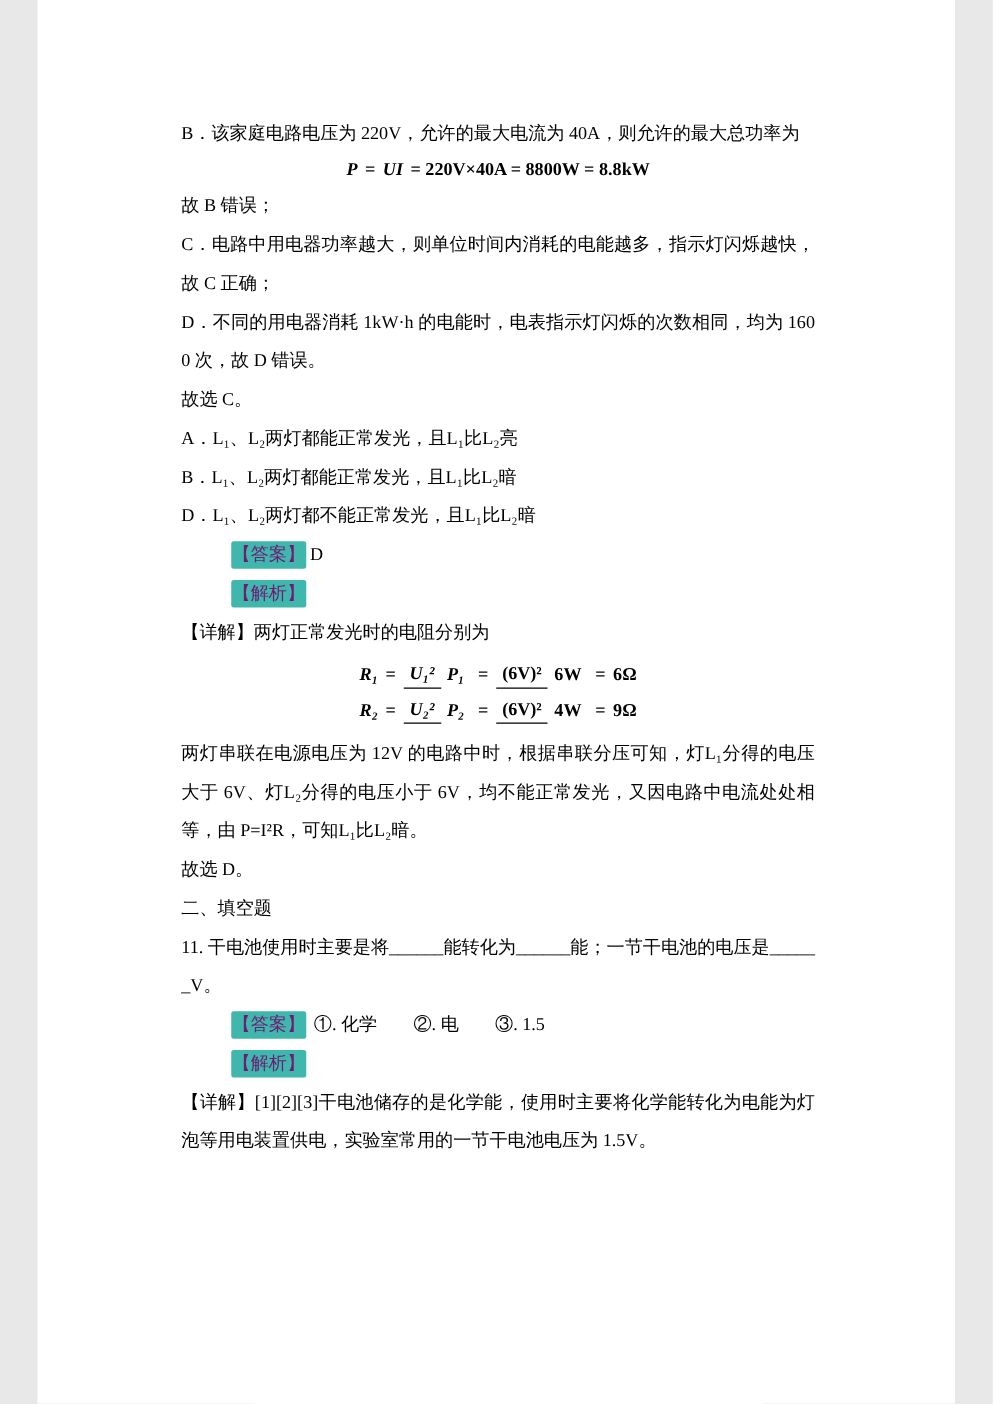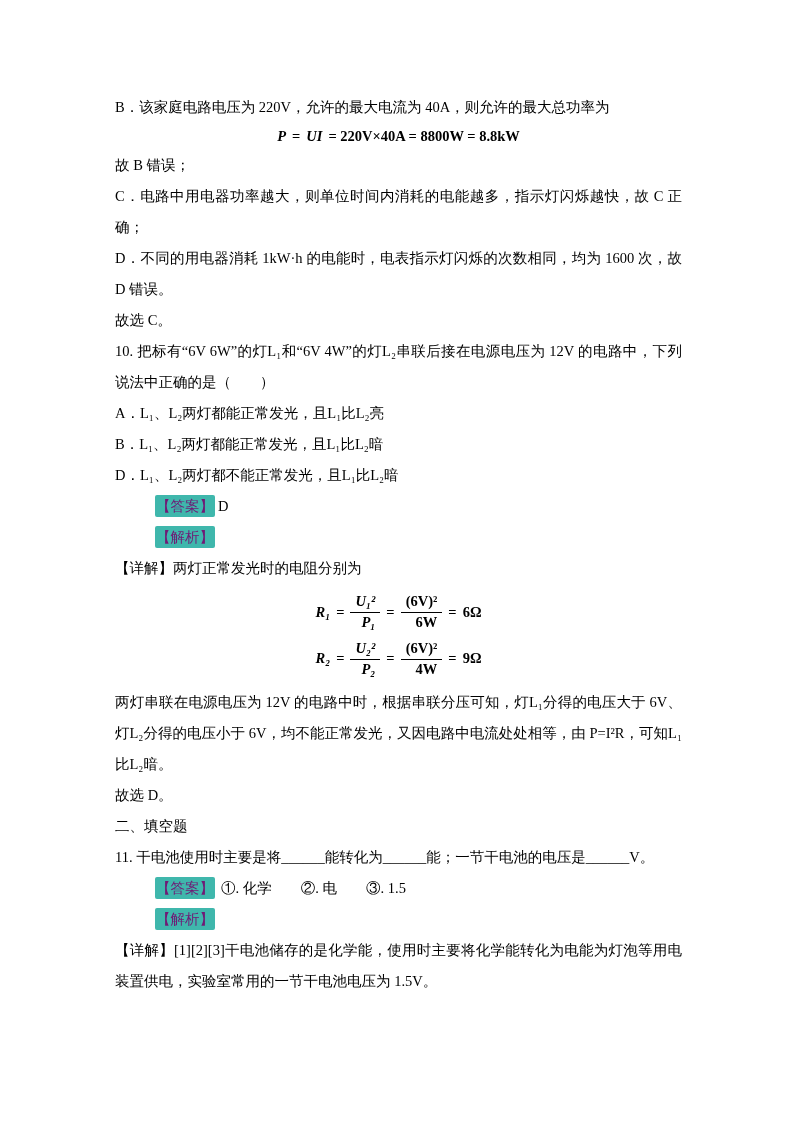--- a/index.html
+++ b/index.html
@@ -1,18 +1,18 @@
 <!DOCTYPE html>
 <html><head>
 <meta charset="utf-8">
 <style>
   html,body { margin:0; padding:0; background:#e8e8e8; }
   .page {
     position:relative;
-    width:794px; height:1123px;
+    width:734px; height:1123px;
     margin:0 auto;
     background:#ffffff;
     box-sizing:border-box;
     padding:92px 112px 0 115px;
     font-family:"Liberation Serif","DejaVu Serif",serif;
     font-size:14.5px;
     color:#000000;
     overflow:hidden;
   }
   .t {
@@ -30,21 +30,21 @@
     gap:6px;
     font-weight:700;
     margin:5px 0;
     line-height:1.2;
   }
   .formula-line.tall { margin:9px 0; }
   .fv { font-style:italic; }
   .fup { font-style:normal; }
   .feq { font-style:normal; }
   .ftail { font-style:normal; white-space:pre; }
-  .frac { display:inline-flex; flex-direction:column; align-items:flex-end; }
+  .frac { display:inline-flex; flex-direction:row; align-items:flex-start; }
   .frac .num {
     display:block;
     border-bottom:1.4px solid #000;
     padding:0 5px 1px 5px;
   }
   .frac .den { display:block; padding:1px 5px 0 5px; }
   .frac.it .num, .frac.it .den { font-style:italic; }
   
   .hl {
     display:inline-block;
@@ -70,21 +70,20 @@
     <span class="feq">=</span>
     <span class="fv">UI</span>
     <span class="ftail">= 220V×40A = 8800W = 8.8kW</span>
   </div>
 
   <p class="t">故 B 错误；</p>
   <p class="t">C．电路中用电器功率越大，则单位时间内消耗的电能越多，指示灯闪烁越快，故 C 正确；</p>
   <p class="t">D．不同的用电器消耗 1kW·h 的电能时，电表指示灯闪烁的次数相同，均为 1600 次，故 D 错误。</p>
   <p class="t">故选 C。</p>
 
-  <p class="t">10. 把标有“6V 6W”的灯L₁和“6V 4W”的灯L₂串联后接在电源电压为 12V 的电路中，下列说法中正确的是（　　）</p>
   <p class="t">A．L₁、L₂两灯都能正常发光，且L₁比L₂亮</p>
   <p class="t">B．L₁、L₂两灯都能正常发光，且L₁比L₂暗</p>
   <p class="t">D．L₁、L₂两灯都不能正常发光，且L₁比L₂暗</p>
 
   <p class="t">
     <span class="hl">【答案】</span><span class="ans">D</span>
   </p>
 
   <p class="t">
     <span class="hl">【解析】</span>

